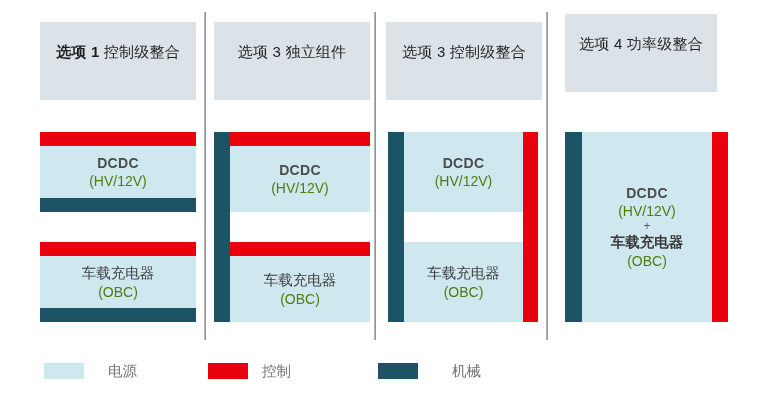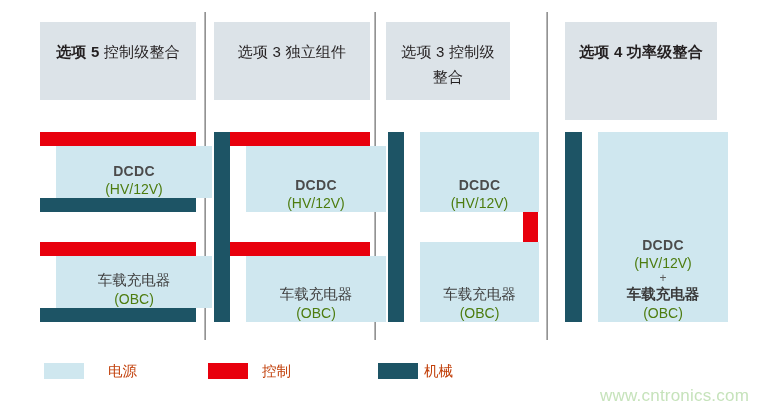--- a/index.html
+++ b/index.html
@@ -61,22 +61,21 @@
     position: absolute;
     background: #1d5465;
   }
   .body-blue {
     position: absolute;
     background: #cfe7ef;
     box-sizing: border-box;
     display: flex;
     flex-direction: column;
     align-items: center;
-    justify-content: flex-end;
-    margin-left: 16px;
+    justify-content: center;
   }
   .lbl-main {
     font-size: 14px;
     font-weight: bold;
     color: #4b4b4b;
     line-height: 17px;
     letter-spacing: 0.3px;
   }
   .lbl-sub {
     font-size: 14px;
@@ -101,21 +100,21 @@
   }
 
   
   .legend-swatch {
     position: absolute;
     height: 16px;
   }
   .legend-label {
     position: absolute;
     font-size: 14.5px;
-    color: #c2410c;
+    color: #737373;
     line-height: 16px;
     white-space: nowrap;
   }
 
   
   #watermark {
     position: absolute;
     right: 8px;
     bottom: 6px;
     font-size: 17px;
@@ -128,21 +127,21 @@
 <body>
 
 <div id="canvas">
 
   <div class="divider" style="left:204px;"></div>
   <div class="divider" style="left:374px;"></div>
   <div class="divider" style="left:546px;"></div>
 
   <div class="hdr" style="left:40px; top:22px; width:156px; height:78px;">
     <div class="hdr-text">
-      <span class="opt">选项 5</span>
+      <span class="opt">选项 1</span>
       <span>控制级整合</span>
     </div>
   </div>
 
   <div class="blk" style="left:40px; top:132px; width:156px; height:80px;">
     <div class="bar-red" style="left:0; top:0; width:156px; height:14px;"></div>
     <div class="body-blue" style="left:0; top:14px; width:156px; height:52px;">
       <span class="lbl-main">DCDC</span>
       <span class="lbl-sub">(HV/12V)</span>
     </div>
@@ -179,21 +178,21 @@
 
     <div style="position:absolute; left:16px; top:110px; width:140px; height:80px;">
       <div class="bar-red" style="left:0; top:0; width:140px; height:14px;"></div>
       <div class="body-blue" style="left:0; top:14px; width:140px; height:66px;">
         <span class="lbl-cn">车载充电器</span>
         <span class="lbl-sub">(OBC)</span>
       </div>
     </div>
   </div>
 
-  <div class="hdr" style="left:386px; top:22px; width:124px; height:78px;">
+  <div class="hdr" style="left:386px; top:22px; width:156px; height:78px;">
     <div class="hdr-text">
       <span>选项 3</span>
       <span>控制级整合</span>
     </div>
   </div>
 
   <div class="blk" style="left:388px; top:132px; width:150px; height:190px;">
     <div class="bar-teal" style="left:0; top:0; width:16px; height:190px;"></div>
     <div class="bar-red" style="left:135px; top:0; width:15px; height:190px;"></div>
 
@@ -201,21 +200,21 @@
       <span class="lbl-main">DCDC</span>
       <span class="lbl-sub">(HV/12V)</span>
     </div>
 
     <div class="body-blue" style="left:16px; top:110px; width:119px; height:80px;">
       <span class="lbl-cn">车载充电器</span>
       <span class="lbl-sub">(OBC)</span>
     </div>
   </div>
 
-  <div class="hdr" style="left:565px; top:22px; width:152px; height:98px;font-weight:bold;">
+  <div class="hdr" style="left:565px; top:14px; width:152px; height:78px;">
     <div class="hdr-text">
       <span>选项 4</span>
       <span>功率级整合</span>
     </div>
   </div>
 
   <div class="blk" style="left:565px; top:132px; width:163px; height:190px;">
     <div class="bar-teal" style="left:0; top:0; width:17px; height:190px;"></div>
     <div class="bar-red" style="left:147px; top:0; width:16px; height:190px;"></div>
 
@@ -230,18 +229,17 @@
 
   <div style="position:absolute; left:0; top:0; width:757px; height:412px; pointer-events:none;">
 
     <div class="legend-swatch" style="left:44px; top:363px; width:40px; background:#cfe7ef;"></div>
     <div class="legend-label" style="left:108px; top:363px;">电源</div>
 
     <div class="legend-swatch" style="left:208px; top:363px; width:40px; background:#e8000d;"></div>
     <div class="legend-label" style="left:262px; top:363px;">控制</div>
 
     <div class="legend-swatch" style="left:378px; top:363px; width:40px; background:#1d5465;"></div>
-    <div class="legend-label" style="left:424px; top:363px;">机械</div>
-  </div>
-
-  <div id="watermark">www.cntronics.com</div>
+    <div class="legend-label" style="left:452px; top:363px;">机械</div>
+  </div>
+
 
 </div>
 
 </body></html>

